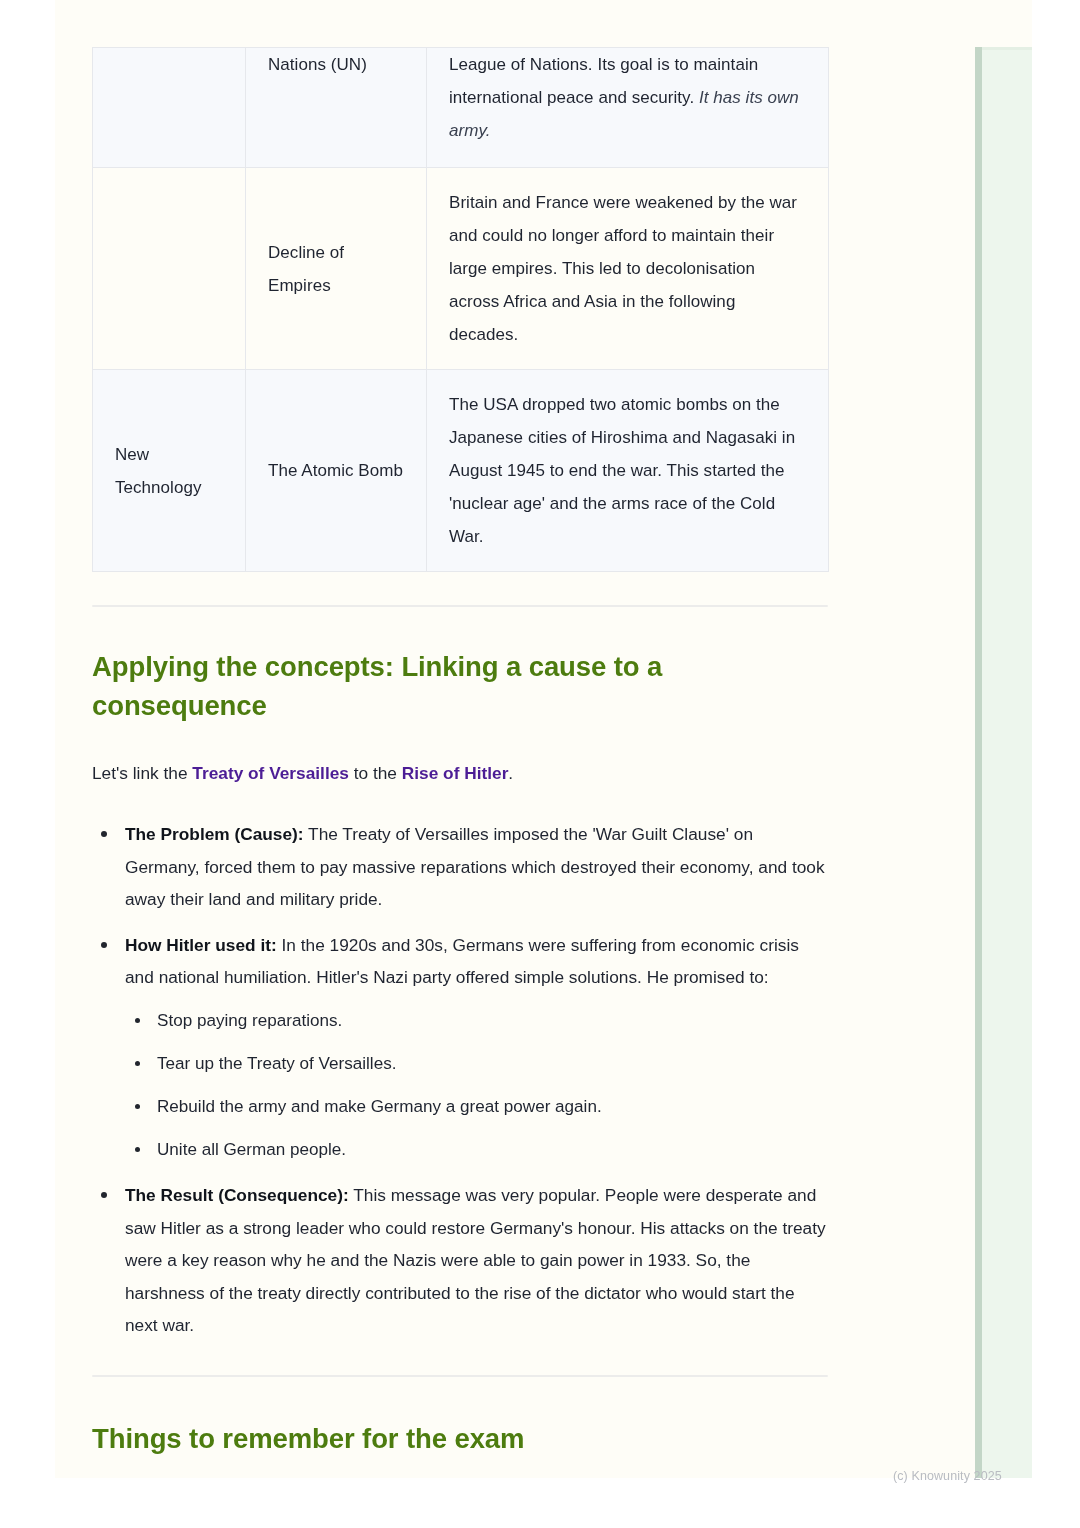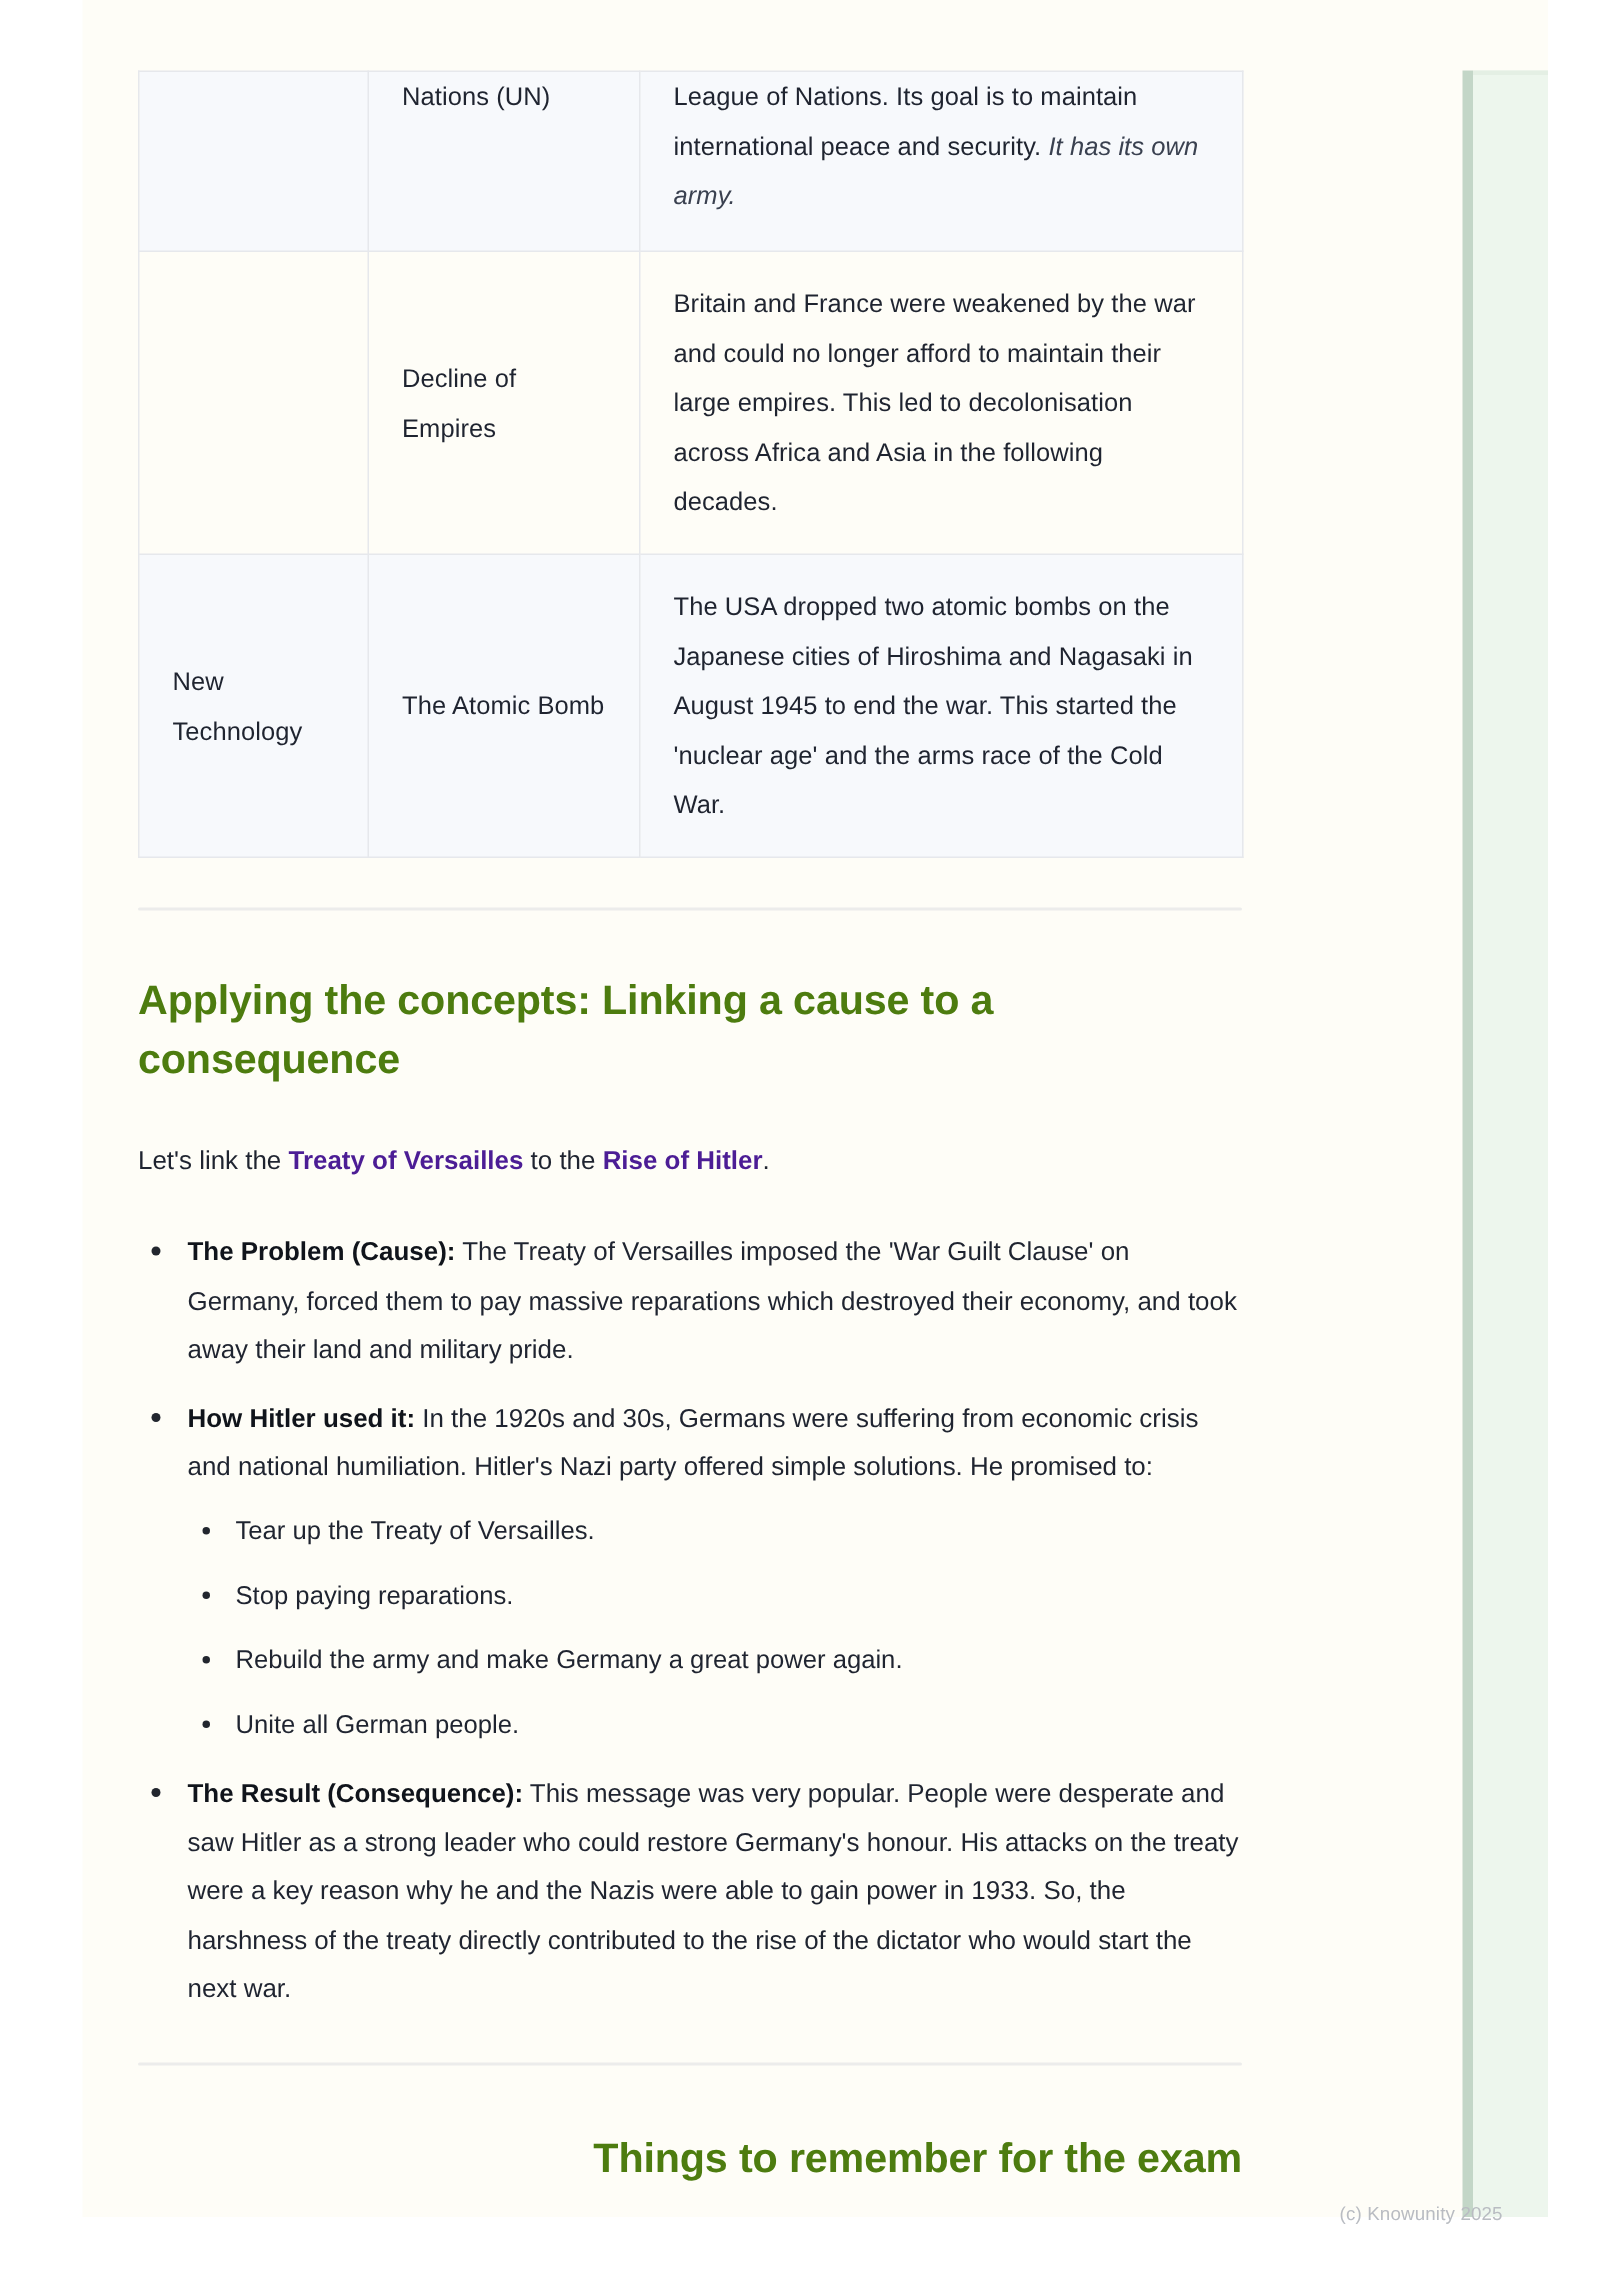--- a/index.html
+++ b/index.html
@@ -93,21 +93,21 @@
 
   
   h2.sect {
     color:#4d7c0f;
     font-size:27.5px;
     line-height:39px;
     font-weight:700;
     letter-spacing:-0.1px;
     margin-top:40px;
   }
-  h2.sect.tight { margin-top:42px;text-align:right; }
+  h2.sect.tight { margin-top:42px; }
 
   
   p.body {
     font-size:17.3px;
     line-height:30px;
     color:#1f2430;
     margin-top:33px;
   }
   p.body b { font-weight:700; color:#4c1d95; }
 
@@ -213,22 +213,22 @@
 
       <li>
         <span class="dot"></span>
         <b>The Problem (Cause):</b><span> The Treaty of Versailles imposed the 'War Guilt Clause' on Germany, forced them to pay massive reparations which destroyed their economy, and took away their land and military pride.</span>
       </li>
 
       <li>
         <span class="dot"></span>
         <b>How Hitler used it:</b><span> In the 1920s and 30s, Germans were suffering from economic crisis and national humiliation. Hitler's Nazi party offered simple solutions. He promised to:</span>
         <ul class="lvl2">
+          <li><span class="dot"></span><span>Stop paying reparations.</span></li>
           <li><span class="dot"></span><span>Tear up the Treaty of Versailles.</span></li>
-          <li><span class="dot"></span><span>Stop paying reparations.</span></li>
           <li><span class="dot"></span><span>Rebuild the army and make Germany a great power again.</span></li>
           <li><span class="dot"></span><span>Unite all German people.</span></li>
         </ul>
       </li>
 
       <li>
         <span class="dot"></span>
         <b>The Result (Consequence):</b><span> This message was very popular. People were desperate and saw Hitler as a strong leader who could restore Germany's honour. His attacks on the treaty were a key reason why he and the Nazis were able to gain power in 1933. So, the harshness of the treaty directly contributed to the rise of the dictator who would start the next war.</span>
       </li>
 

